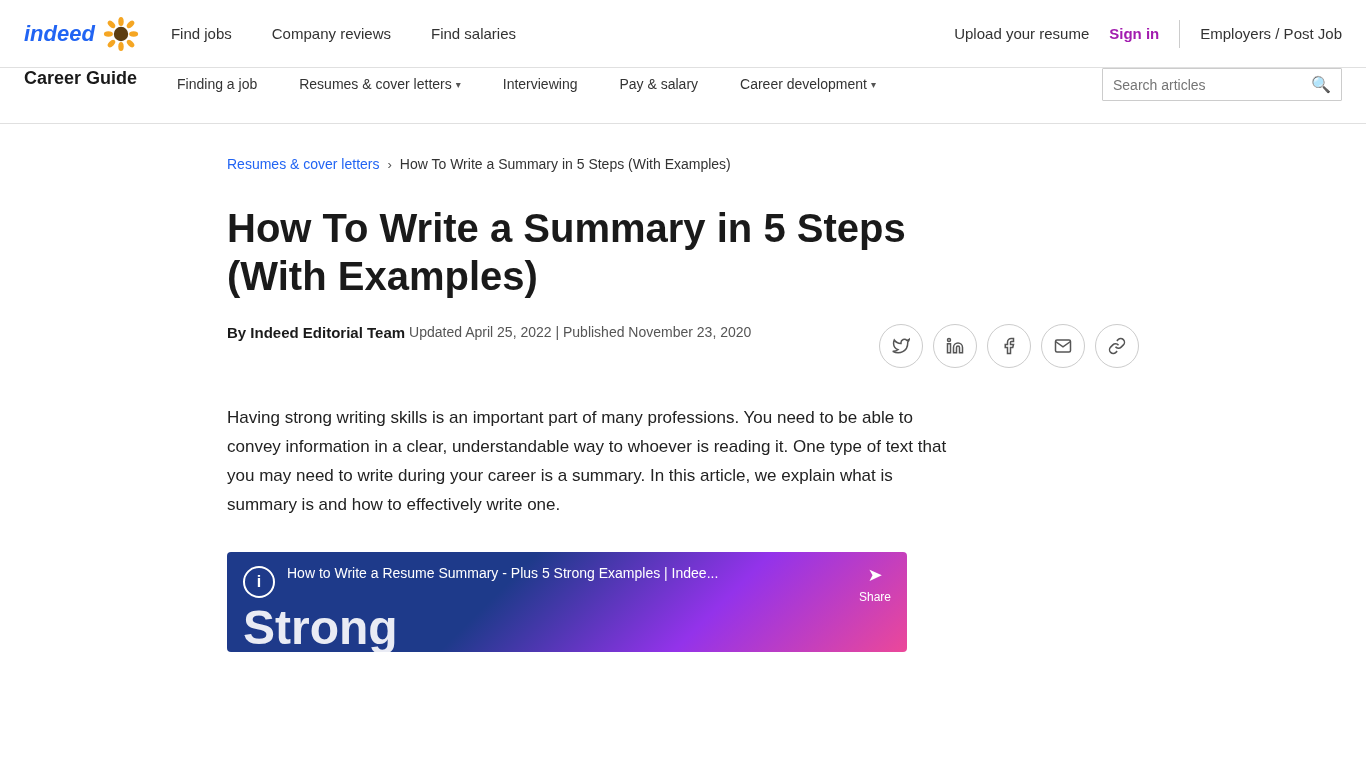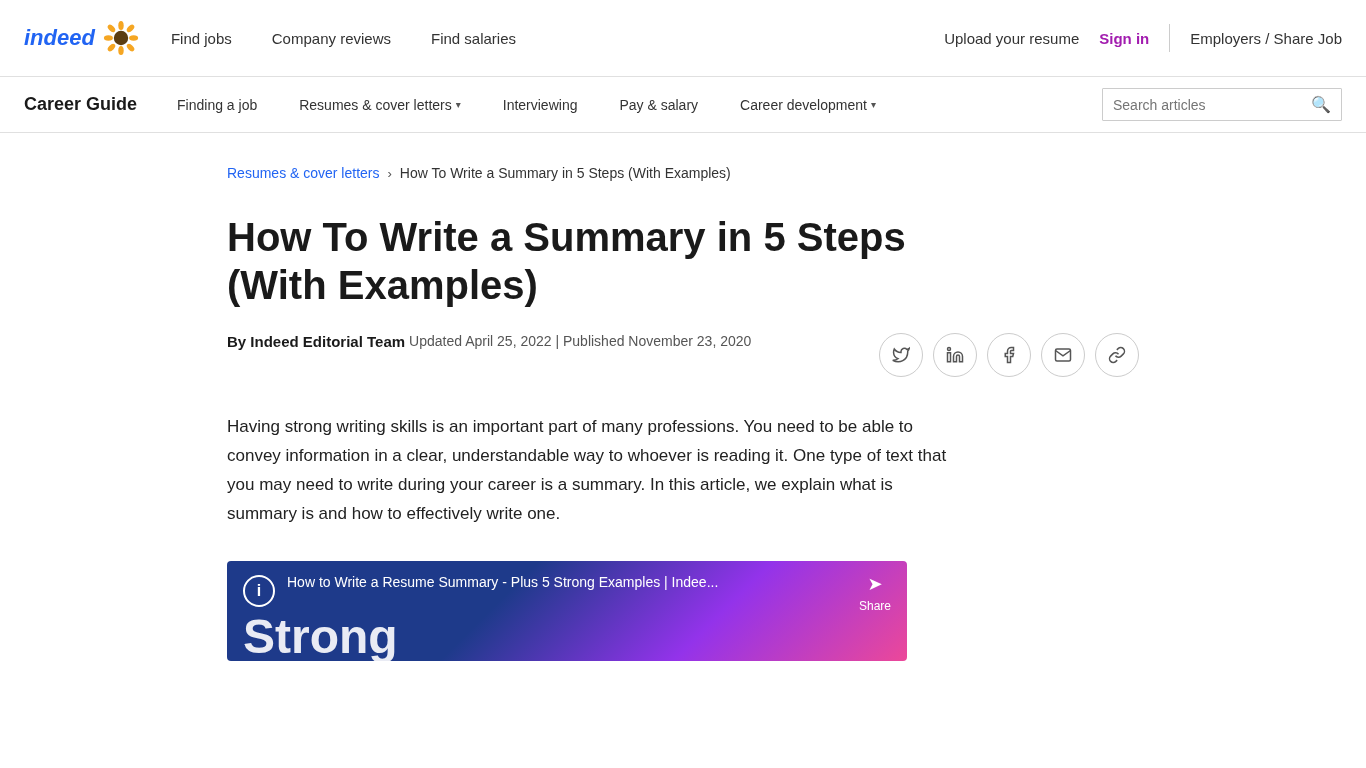--- a/index.html
+++ b/index.html
@@ -3,21 +3,21 @@
   <meta charset="utf-8">
   <style>
     * { margin: 0; padding: 0; box-sizing: border-box; }
     body { font-family: 'Helvetica Neue', Arial, sans-serif; color: #333; background: #fff; }
 
     
     .top-nav {
       display: flex;
       align-items: center;
       padding: 0 24px;
-      height: 77px;
+      height: 68px;
       border-bottom: 1px solid #e0e0e0;
       background: #fff;
     }
     .top-nav-logo {
       display: flex;
       align-items: center;
       gap: 8px;
       margin-right: 32px;
     }
     .indeed-logo {
@@ -65,21 +65,21 @@
     }
     .employers-link {
       font-size: 15px;
       color: #333;
       cursor: pointer;
     }
 
     
     .career-nav {
       display: flex;
-      align-items: center;
+      align-items: flex-start;
       padding: 0 24px;
       height: 56px;
       border-bottom: 1px solid #e0e0e0;
       background: #fff;
     }
     .career-guide-title {
       font-size: 18px;
       font-weight: 700;
       color: #1a1a1a;
       margin-right: 28px;
@@ -298,21 +298,21 @@
   </div>
   <div class="top-nav-links">
     <a href="#">Find jobs</a>
     <a href="#">Company reviews</a>
     <a href="#">Find salaries</a>
   </div>
   <div class="top-nav-right">
     <span class="upload-resume">Upload your resume</span>
     <a class="sign-in-btn" href="#">Sign in</a>
     <div class="divider"></div>
-    <span class="employers-link">Employers / Share Job</span>
+    <span class="employers-link">Employers / Post Job</span>
   </div>
 </nav>
 
 <nav class="career-nav">
   <span class="career-guide-title">Career Guide</span>
   <div class="career-nav-links">
     <a href="#">
       <span>Finding a job</span>
     </a>
     <a href="#">

